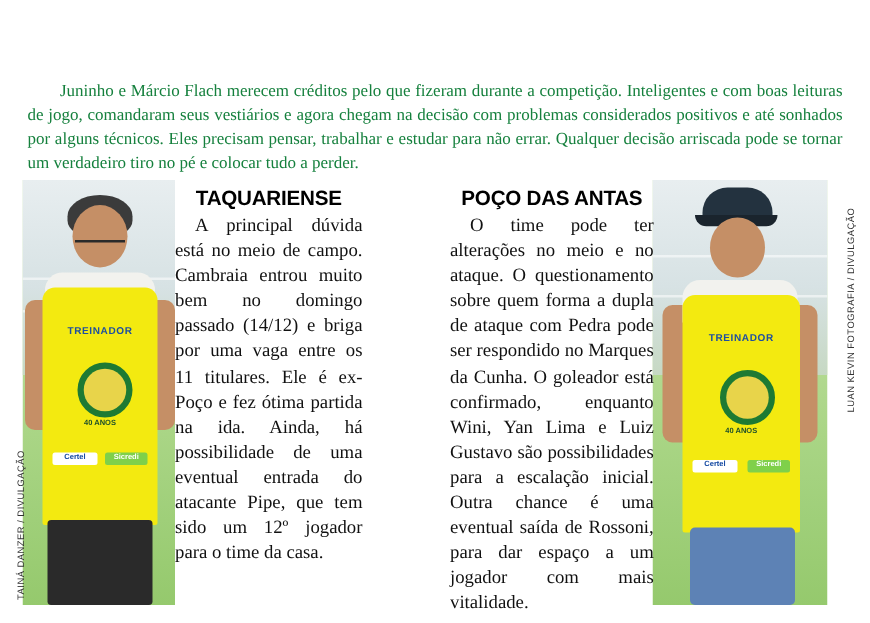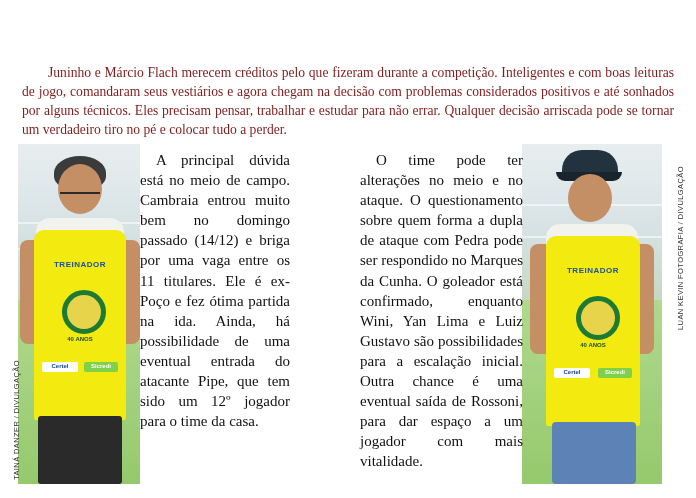--- a/index.html
+++ b/index.html
@@ -36,21 +36,21 @@
   }
   
   .intro {
     position: absolute;
     left: 22px;
     top: 49px;
     width: 652px;
     font-family: "Liberation Serif", serif;
     font-size: 13.6px;
     line-height: 1.42;
-    color: #7f1d1d;
+    color: #15803d;
     text-align: justify;
     text-indent: 26px;
   }
   
   .photo {
     position: absolute;
     overflow: hidden;
   }
   .photo-left {
     left: 18px;
@@ -286,20 +286,22 @@
       <div class="ph-sponsor" style="left:8px; top:132px; width:36px; height:10px;">Certel</div>
       <div class="ph-sponsor2" style="left:52px; top:132px; width:34px; height:10px;">Sicredi</div>
     </div>
     <div class="ph-jeans" style="left:30px; top:278px; width:84px; height:62px;"></div>
   </div>
 
   <div class="credit credit-left">TAINÁ DANZER / DIVULGAÇÃO</div>
   <div class="credit credit-right">LUAN KEVIN FOTOGRAFIA / DIVULGAÇÃO</div>
 
   <div class="col col-left">
+    <div class="col-title">TAQUARIENSE</div>
     <div class="col-body">A principal dúvida está no meio de campo. Cambraia entrou muito bem no domingo passado (14/12) e briga por uma vaga entre os 11 titulares. Ele é ex-Poço e fez ótima partida na ida. Ainda, há possibilidade de uma eventual entrada do atacante Pipe, que tem sido um 12º jogador para o time da casa.</div>
   </div>
 
   <div class="col col-right">
+    <div class="col-title">POÇO DAS ANTAS</div>
     <div class="col-body">O time pode ter alterações no meio e no ataque. O questionamento sobre quem forma a dupla de ataque com Pedra pode ser respondido no Marques da Cunha. O goleador está confirmado, enquanto Wini, Yan Lima e Luiz Gustavo são possibilidades para a escalação inicial. Outra chance é uma eventual saída de Rossoni, para dar espaço a um jogador com mais vitalidade.</div>
   </div>
 
 </div>
 
 </body></html>

